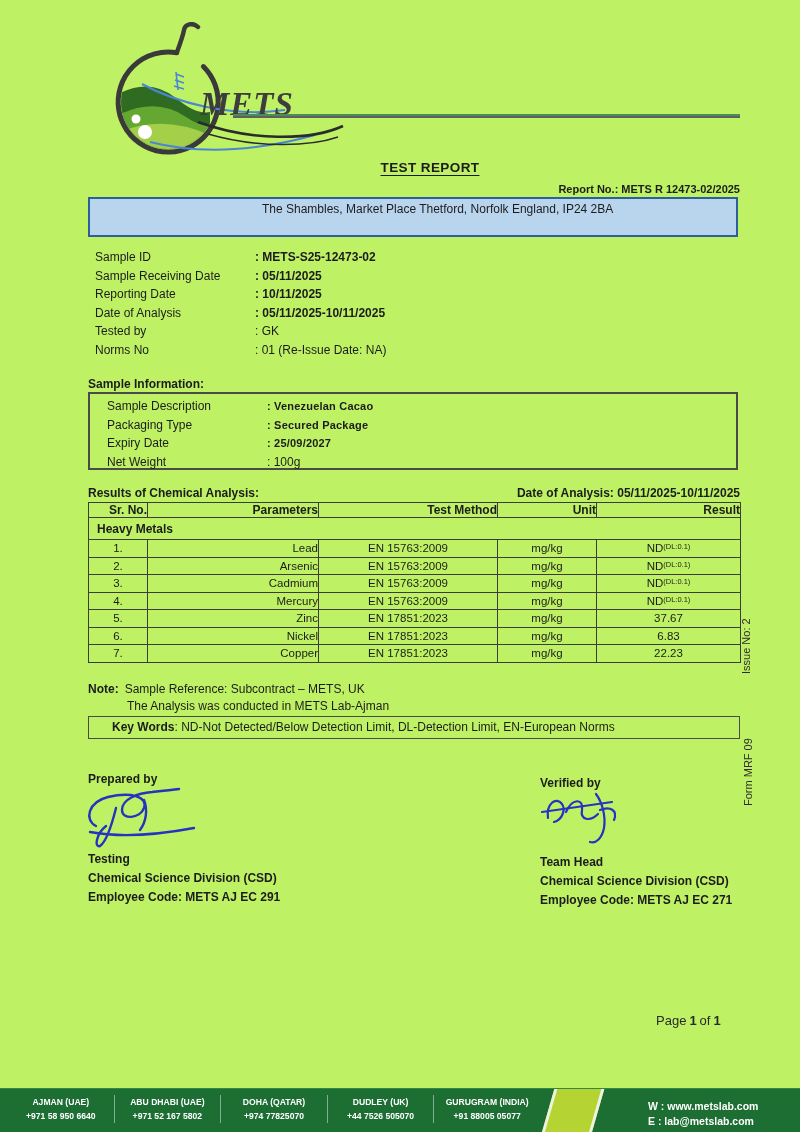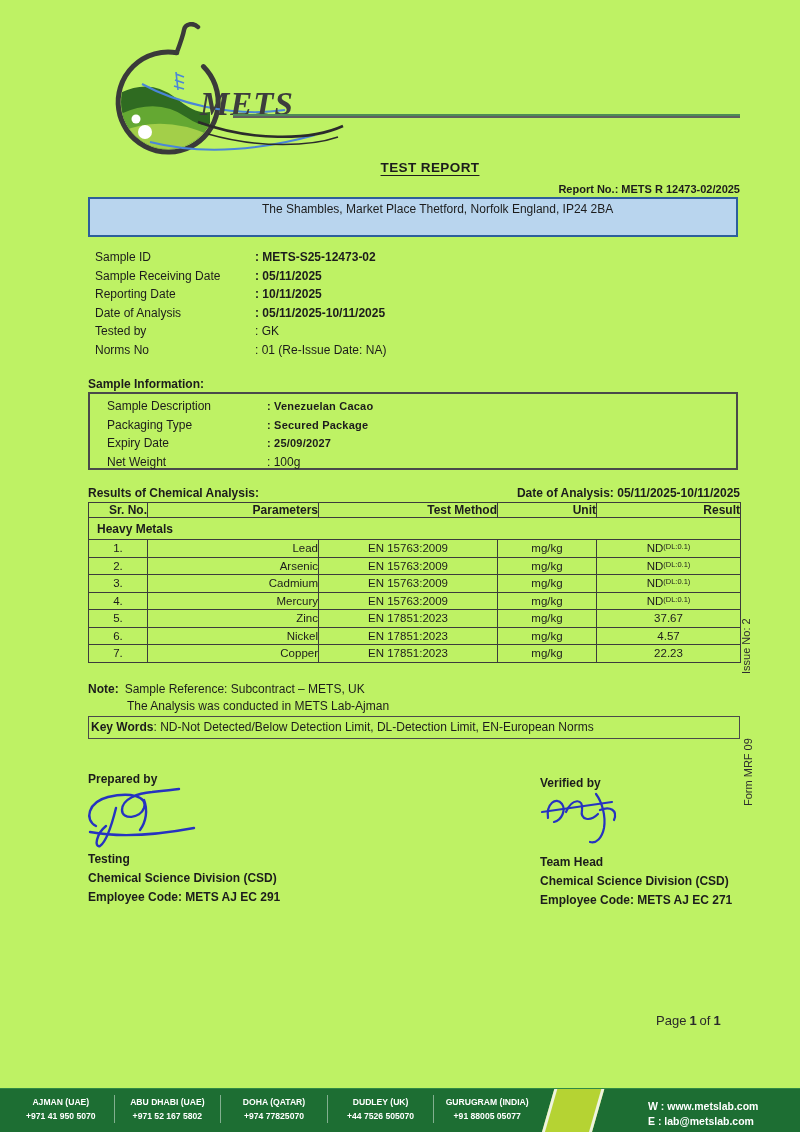--- a/index.html
+++ b/index.html
@@ -63,21 +63,21 @@
   tr.group-row td { height:22px; font-weight:bold; padding-left:8px; font-size:12px; }
   tr.data-row td { height:17.5px; text-align:center; }
   tr.data-row td.param { text-align:right; padding-left:11px; }
   .dl { font-size:7.5px; vertical-align:3px; }
   
   .note { position:absolute; left:88px; top:681px; font-size:12px; line-height:16.5px; }
   .note .note-label { font-weight:bold; margin-right:6px; }
   .note .line2 { margin-left:39px; }
   .keywords-box {
     position:absolute; left:88px; top:716px; width:652px; height:23px;
-    border:1.5px solid #4a4a4a; font-size:12px; line-height:20px; padding-left:2px;
+    border:1.5px solid #4a4a4a; font-size:12px; line-height:20px; padding-left:23px;
   }
   .keywords-box .kw-label { font-weight:bold; }
   
   .sig-heading { position:absolute; font-size:12px; font-weight:bold; }
   .sig-svg { position:absolute; }
   .sig-block { position:absolute; font-size:12px; font-weight:bold; line-height:19px; }
   
   .side-label {
     position:absolute; writing-mode:vertical-rl; transform:rotate(180deg);
     font-size:11px; color:#2e2e2e; white-space:nowrap;
@@ -251,21 +251,21 @@
         <td class="param">Zinc</td>
         <td>EN 17851:2023</td>
         <td>mg/kg</td>
         <td><span>37.67</span><span class="dl"></span></td>
       </tr>
       <tr class="data-row">
         <td>6.</td>
         <td class="param">Nickel</td>
         <td>EN 17851:2023</td>
         <td>mg/kg</td>
-        <td><span>4.57</span><span class="dl"></span></td>
+        <td><span>6.83</span><span class="dl"></span></td>
       </tr>
       <tr class="data-row">
         <td>7.</td>
         <td class="param">Copper</td>
         <td>EN 17851:2023</td>
         <td>mg/kg</td>
         <td><span>22.23</span><span class="dl"></span></td>
       </tr>
     </tbody>
   </table>
@@ -316,21 +316,21 @@
   </div>
 
   <div class="page-num">
     <span>Page</span><span class="b">1</span><span>of</span><span class="b">1</span>
   </div>
 
   <div class="footer-band">
     <div class="footer-locations">
       <div class="footer-loc">
         <div class="loc-name">AJMAN (UAE)</div>
-        <div class="loc-phone">+971 41 950 5070</div>
+        <div class="loc-phone">+971 58 950 6640</div>
       </div>
       <div class="footer-loc">
         <div class="loc-name">ABU DHABI (UAE)</div>
         <div class="loc-phone">+971 52 167 5802</div>
       </div>
       <div class="footer-loc">
         <div class="loc-name">DOHA (QATAR)</div>
         <div class="loc-phone">+974 77825070</div>
       </div>
       <div class="footer-loc">

